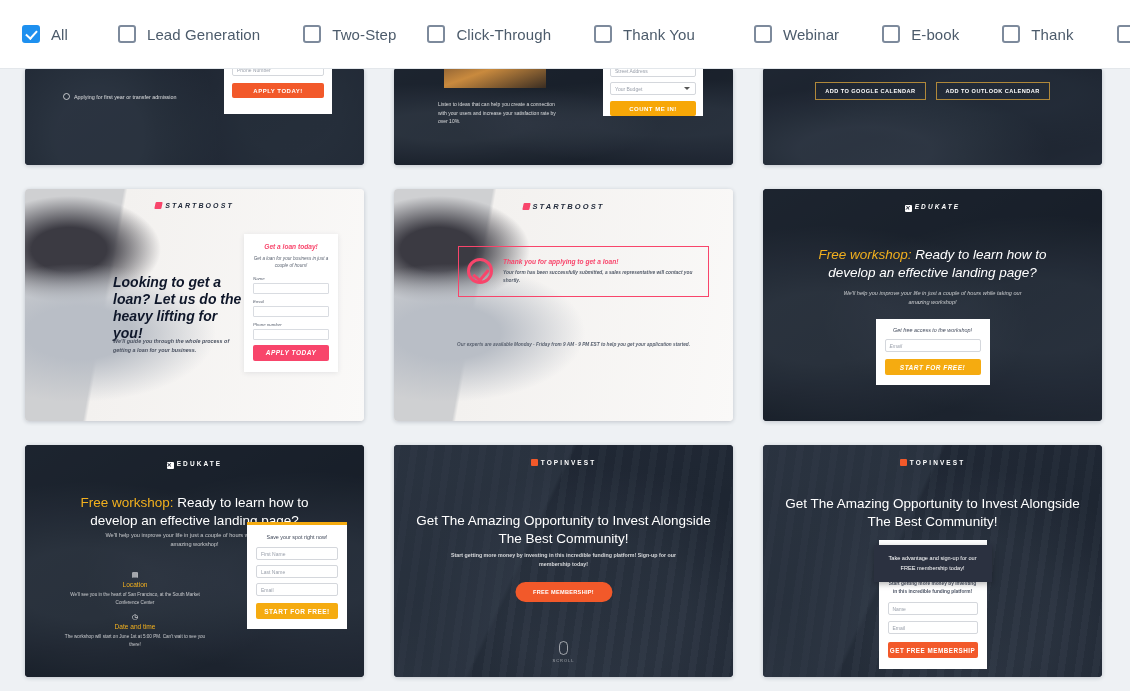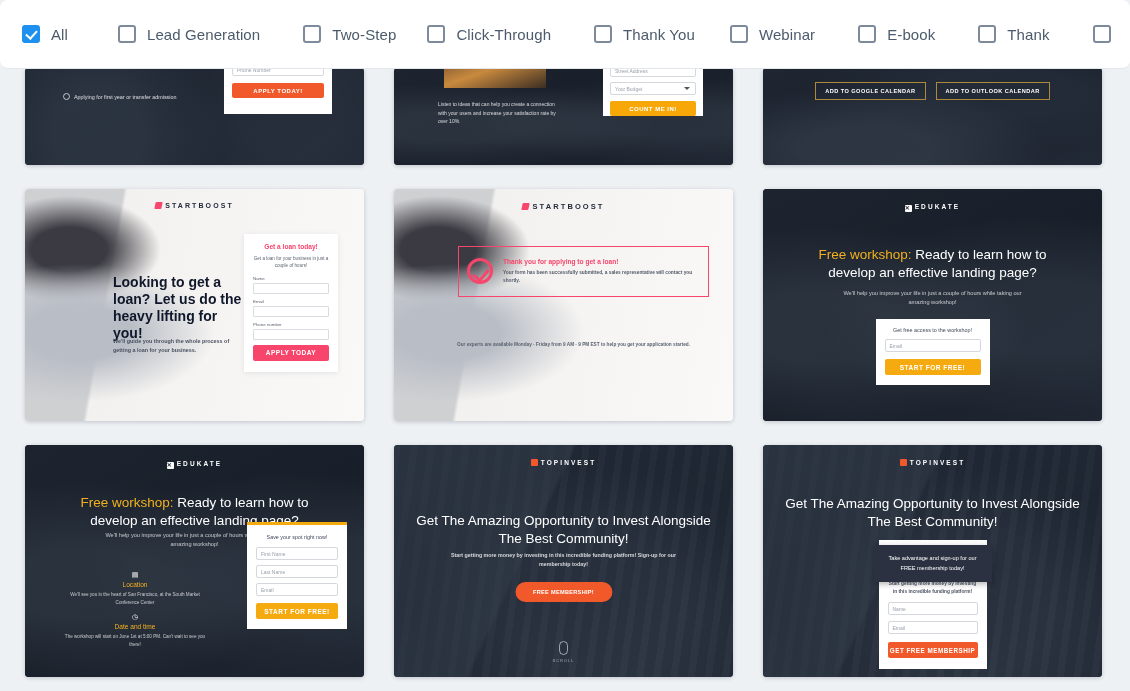--- a/index.html
+++ b/index.html
@@ -12,21 +12,20 @@
 
   
   .filter-bar {
     position: absolute; top: 0; left: 0;
     width: 1130px; height: 69px;
     background: #ffffff;
     border-bottom: 1px solid #e3e7eb;
     display: flex; align-items: center;
     padding: 0 22px;
     z-index: 5;
-    border-radius: 8px;
   }
   .filter-item {
     display: flex; align-items: center;
     cursor: pointer;
     user-select: none;
     white-space: nowrap;
   }
   .cbox {
     width: 18px; height: 18px;
     border: 2px solid #7d8a9c;
@@ -66,21 +65,21 @@
   .card {
     width: 339px;
     border-radius: 4px;
     overflow: hidden;
     position: relative;
     box-shadow: 0 1px 4px rgba(30,42,60,.22);
     background: #222836;
   }
   .row1 .card { height: 97px; margin-top: -1px; }
   .row2 { margin-top: 24px; }
-  .row2 .card { height: 232px; }
+  .row2 .card { height: 232px; font-style: italic; }
   .row3 { margin-top: 24px; }
   .row3 .card { height: 232px; }
 
   
   .bg { position: absolute; inset: 0; }
   .bg-office {
     background:
       radial-gradient(circle at 22% 70%, rgba(90,103,120,.55) 0 16%, transparent 45%),
       radial-gradient(circle at 78% 40%, rgba(70,82,98,.5) 0 18%, transparent 50%),
       linear-gradient(145deg, #2b3342 0%, #232a37 45%, #2e3645 100%);
@@ -360,21 +359,21 @@
     <span class="filter-label">Lead Generation</span>
   </div>
   <div class="filter-item" style="margin-right:31px">
     <span class="cbox"></span>
     <span class="filter-label">Two-Step</span>
   </div>
   <div class="filter-item" style="margin-right:43px">
     <span class="cbox"></span>
     <span class="filter-label">Click-Through</span>
   </div>
-  <div class="filter-item" style="margin-right:35px">
+  <div class="filter-item" style="margin-right:59px">
     <span class="cbox"></span>
     <span class="filter-label">Thank You</span>
   </div>
   <div class="filter-item" style="margin-right:43px">
     <span class="cbox"></span>
     <span class="filter-label">Webinar</span>
   </div>
   <div class="filter-item" style="margin-right:43px">
     <span class="cbox"></span>
     <span class="filter-label">E-book</span>

